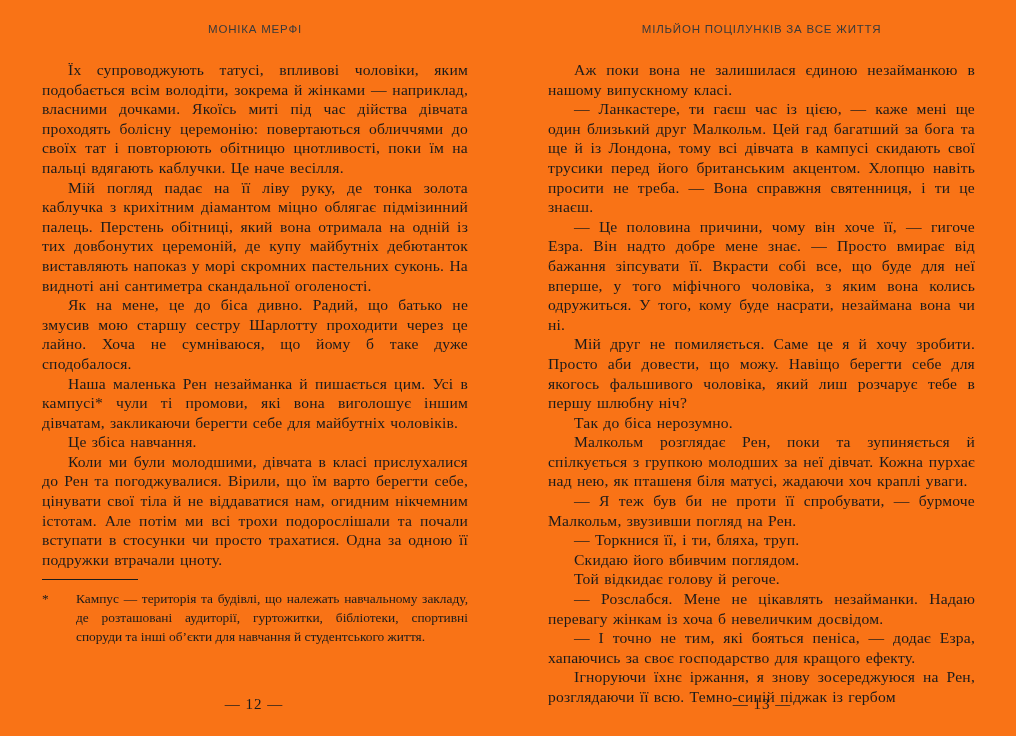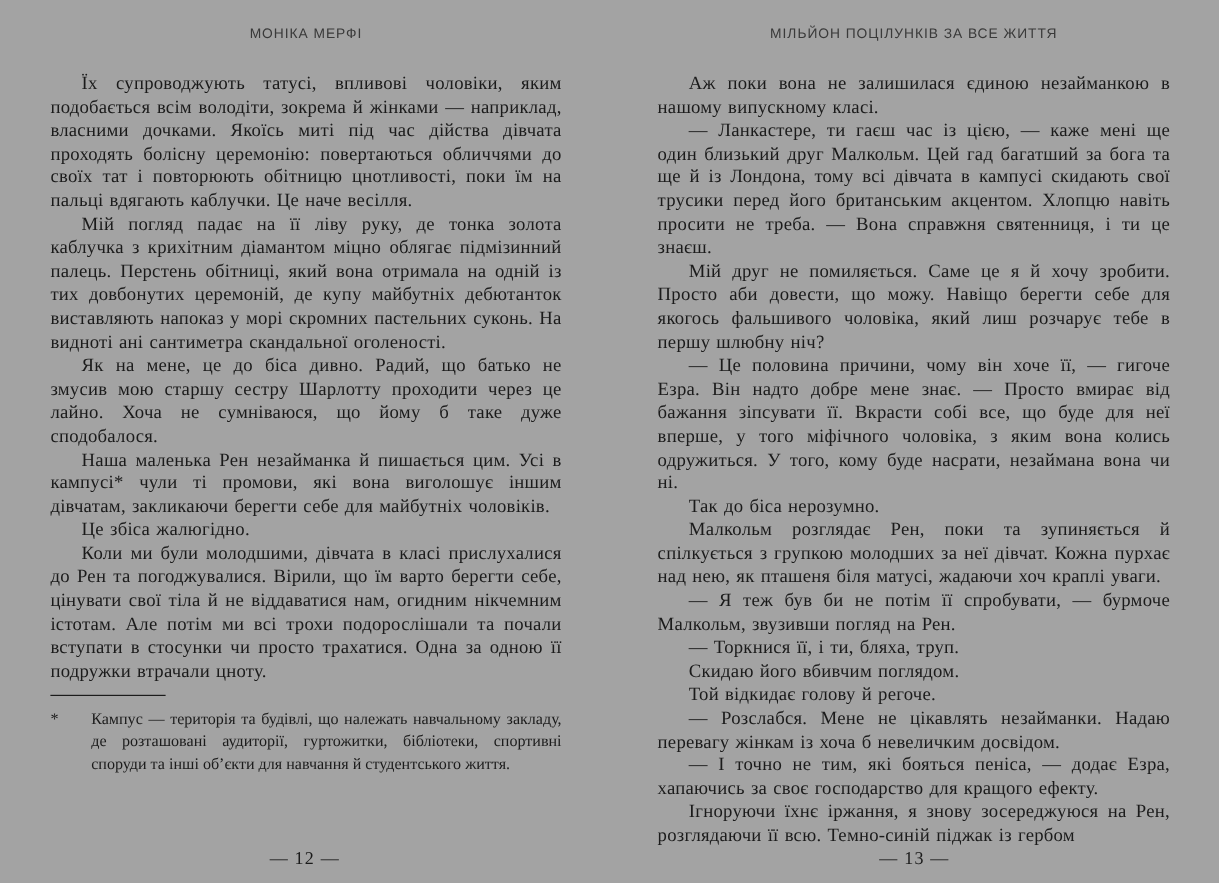--- a/index.html
+++ b/index.html
@@ -8,21 +8,21 @@
     height: 736px;
     background: #ffffff;
     font-family: "Liberation Serif", "DejaVu Serif", serif;
     color: #1b1b1b;
     overflow: hidden;
   }
   .spread {
     display: flex;
     width: 1016px;
     height: 736px;
-    background: #a3a3a3;
+    background: #f97316;
   }
   .page {
     position: relative;
     width: 508px;
     height: 736px;
     display: flex;
     flex-direction: column;
   }
   .page-left  { padding: 0 40px 0 42px; }
   .page-right { padding: 0 41px 0 40px; }
@@ -66,64 +66,64 @@
     display: flex;
   }
   .footnote-marker {
     width: 34px;
     flex: 0 0 34px;
   }
   .footnote-body { flex: 1; }
 
   .page-number {
     position: absolute;
-    bottom: 11px;
+    bottom: 23px;
     left: 0;
     width: 100%;
     text-align: center;
     font-size: 15px;
     letter-spacing: 1px;
     color: #1b1b1b;
   }
 </style>
 </head>
 <body>
 
 <div class="spread">
 
   <div class="page page-left">
     <div class="running-head">МОНІКА МЕРФІ</div>
     <div class="body-text">
         <p>Їх супроводжують татусі, впливові чоловіки, яким подобається всім володіти, зокрема й жінками — наприклад, власними дочками. Якоїсь миті під час дійства дівчата проходять болісну церемонію: повертаються обличчями до своїх тат і повторюють обітницю цнотливості, поки їм на пальці вдягають каблучки. Це наче весілля.</p>
         <p>Мій погляд падає на її ліву руку, де тонка золота каблучка з крихітним діамантом міцно облягає підмізинний палець. Перстень обітниці, який вона отримала на одній із тих довбонутих церемоній, де купу майбутніх дебютанток виставляють напоказ у морі скромних пастельних суконь. На видноті ані сантиметра скандальної оголеності.</p>
         <p>Як на мене, це до біса дивно. Радий, що батько не змусив мою старшу сестру Шарлотту проходити через це лайно. Хоча не сумніваюся, що йому б таке дуже сподобалося.</p>
         <p>Наша маленька Рен незайманка й пишається цим. Усі в кампусі* чули ті промови, які вона виголошує іншим дівчатам, закликаючи берегти себе для майбутніх чоловіків.</p>
-        <p>Це збіса жалюгідно.</p>
+        <p>Це збіса навчання.</p>
         <p>Коли ми були молодшими, дівчата в класі прислухалися до Рен та погоджувалися. Вірили, що їм варто берегти себе, цінувати свої тіла й не віддаватися нам, огидним нікчемним істотам. Але потім ми всі трохи подорослішали та почали вступати в стосунки чи просто трахатися. Одна за одною її подружки втрачали цноту.</p>
       </div>
     <div class="footnote">
       <div class="footnote-rule"></div>
       <div class="footnote-row">
         <span class="footnote-marker">*</span>
         <span class="footnote-body">Кампус — територія та будівлі, що належать навчальному закладу, де розташовані аудиторії, гуртожитки, бібліотеки, спортивні споруди та інші об’єкти для навчання й студентського життя.</span>
       </div>
     </div>
     <div class="page-number">— 12 —</div>
   </div>
 
   <div class="page page-right">
     <div class="running-head">МІЛЬЙОН ПОЦІЛУНКІВ ЗА ВСЕ ЖИТТЯ</div>
     <div class="body-text">
         <p>Аж поки вона не залишилася єдиною незайманкою в нашому випускному класі.</p>
         <p>— Ланкастере, ти гаєш час із цією, — каже мені ще один близький друг Малкольм. Цей гад багатший за бога та ще й із Лондона, тому всі дівчата в кампусі скидають свої трусики перед його британським акцентом. Хлопцю навіть просити не треба. — Вона справжня святенниця, і ти це знаєш.</p>
+        <p>— Це половина причини, чому він хоче її, — гигоче Езра. Він надто добре мене знає. — Просто вмирає від бажання зіпсувати її. Вкрасти собі все, що буде для неї вперше, у того міфічного чоловіка, з яким вона колись одружиться. У того, кому буде насрати, незаймана вона чи ні.</p>
         <p>Мій друг не помиляється. Саме це я й хочу зробити. Просто аби довести, що можу. Навіщо берегти себе для якогось фальшивого чоловіка, який лиш розчарує тебе в першу шлюбну ніч?</p>
-        <p>— Це половина причини, чому він хоче її, — гигоче Езра. Він надто добре мене знає. — Просто вмирає від бажання зіпсувати її. Вкрасти собі все, що буде для неї вперше, у того міфічного чоловіка, з яким вона колись одружиться. У того, кому буде насрати, незаймана вона чи ні.</p>
         <p>Так до біса нерозумно.</p>
         <p>Малкольм розглядає Рен, поки та зупиняється й спілкується з групкою молодших за неї дівчат. Кожна пурхає над нею, як пташеня біля матусі, жадаючи хоч краплі уваги.</p>
-        <p>— Я теж був би не потім її спробувати, — бурмоче Малкольм, звузивши погляд на Рен.</p>
+        <p>— Я теж був би не проти її спробувати, — бурмоче Малкольм, звузивши погляд на Рен.</p>
         <p>— Торкнися її, і ти, бляха, труп.</p>
         <p>Скидаю його вбивчим поглядом.</p>
         <p>Той відкидає голову й регоче.</p>
         <p>— Розслабся. Мене не цікавлять незайманки. Надаю перевагу жінкам із хоча б невеличким досвідом.</p>
         <p>— І точно не тим, які бояться пеніса, — додає Езра, хапаючись за своє господарство для кращого ефекту.</p>
         <p>Ігноруючи їхнє іржання, я знову зосереджуюся на Рен, розглядаючи її всю. Темно-синій піджак із гербом</p>
       </div>
     <div class="page-number">— 13 —</div>
   </div>
 

